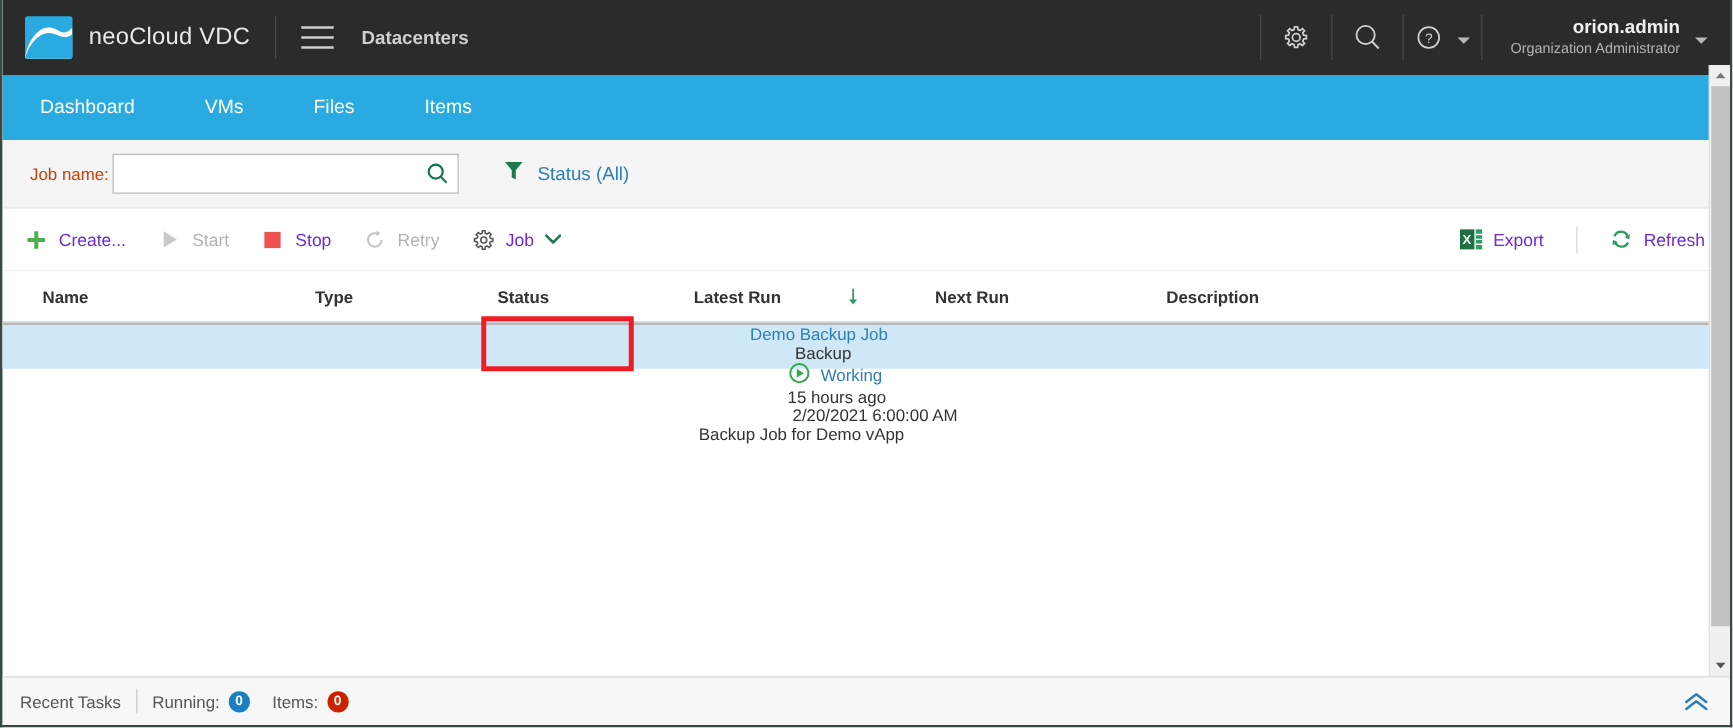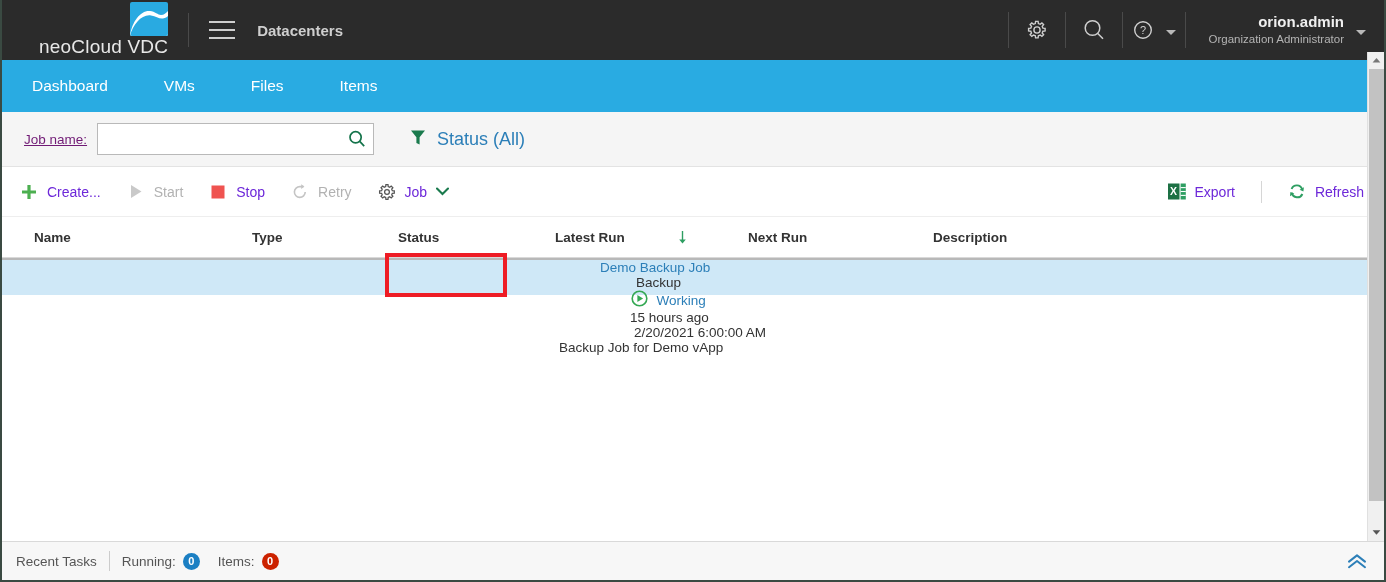--- a/index.html
+++ b/index.html
@@ -21,21 +21,21 @@
   }
 
   
   .topbar {
     height: 60px;
     background: #2b2b2b;
     display: flex;
     align-items: center;
     position: relative;
   }
-  .brand { display: flex; align-items: flex-end; padding-left: 24px; flex-direction: column; }
+  .brand { display: flex; align-items: center; padding-left: 18px; }
   .logo-mark {
     width: 38px; height: 34px;
     background: #29aae1;
     position: relative;
     overflow: hidden;
     border-radius: 2px;
   }
   .logo-mark svg { position: absolute; left: 0; top: 0; }
   .brand-name {
     color: #e8e8e8;
@@ -111,40 +111,40 @@
   }
 
   
   .filterbar {
     height: 55px;
     background: #f5f5f5;
     border-bottom: 1px solid #e3e3e3;
     display: flex; align-items: center;
     padding-left: 22px;
   }
-  .flabel { font-size: 13.5px; color: #701a75; margin-right: 10px; text-decoration: underline; }
+  .flabel { font-size: 13.5px; color: #c2410c; margin-right: 3px; }
   .search-box {
     width: 277px; height: 32px;
     background: #ffffff;
     border: 1px solid #b9b9b9;
     display: flex; align-items: center;
     padding: 0 6px 0 8px;
   }
   .search-box input {
     flex: 1; border: none; outline: none;
     font-family: "Liberation Sans", sans-serif;
     font-size: 13px; color: #333;
     background: transparent;
   }
   .search-ico { flex: 0 0 auto; display:flex; align-items:center; cursor:pointer; }
   .status-filter {
     display: flex; align-items: center;
     margin-left: 36px; cursor: pointer;
   }
-  .status-filter .lbl { color: #2c7fb8; font-size: 18px; margin-left: 11px; }
+  .status-filter .lbl { color: #2c7fb8; font-size: 15px; margin-left: 11px; }
 
   
   .toolbar {
     height: 50px;
     background: #ffffff;
     display: flex; align-items: center;
     padding: 0 20px 0 18px;
     border-bottom: 1px solid #eeeeee;
   }
   .tb-item {

